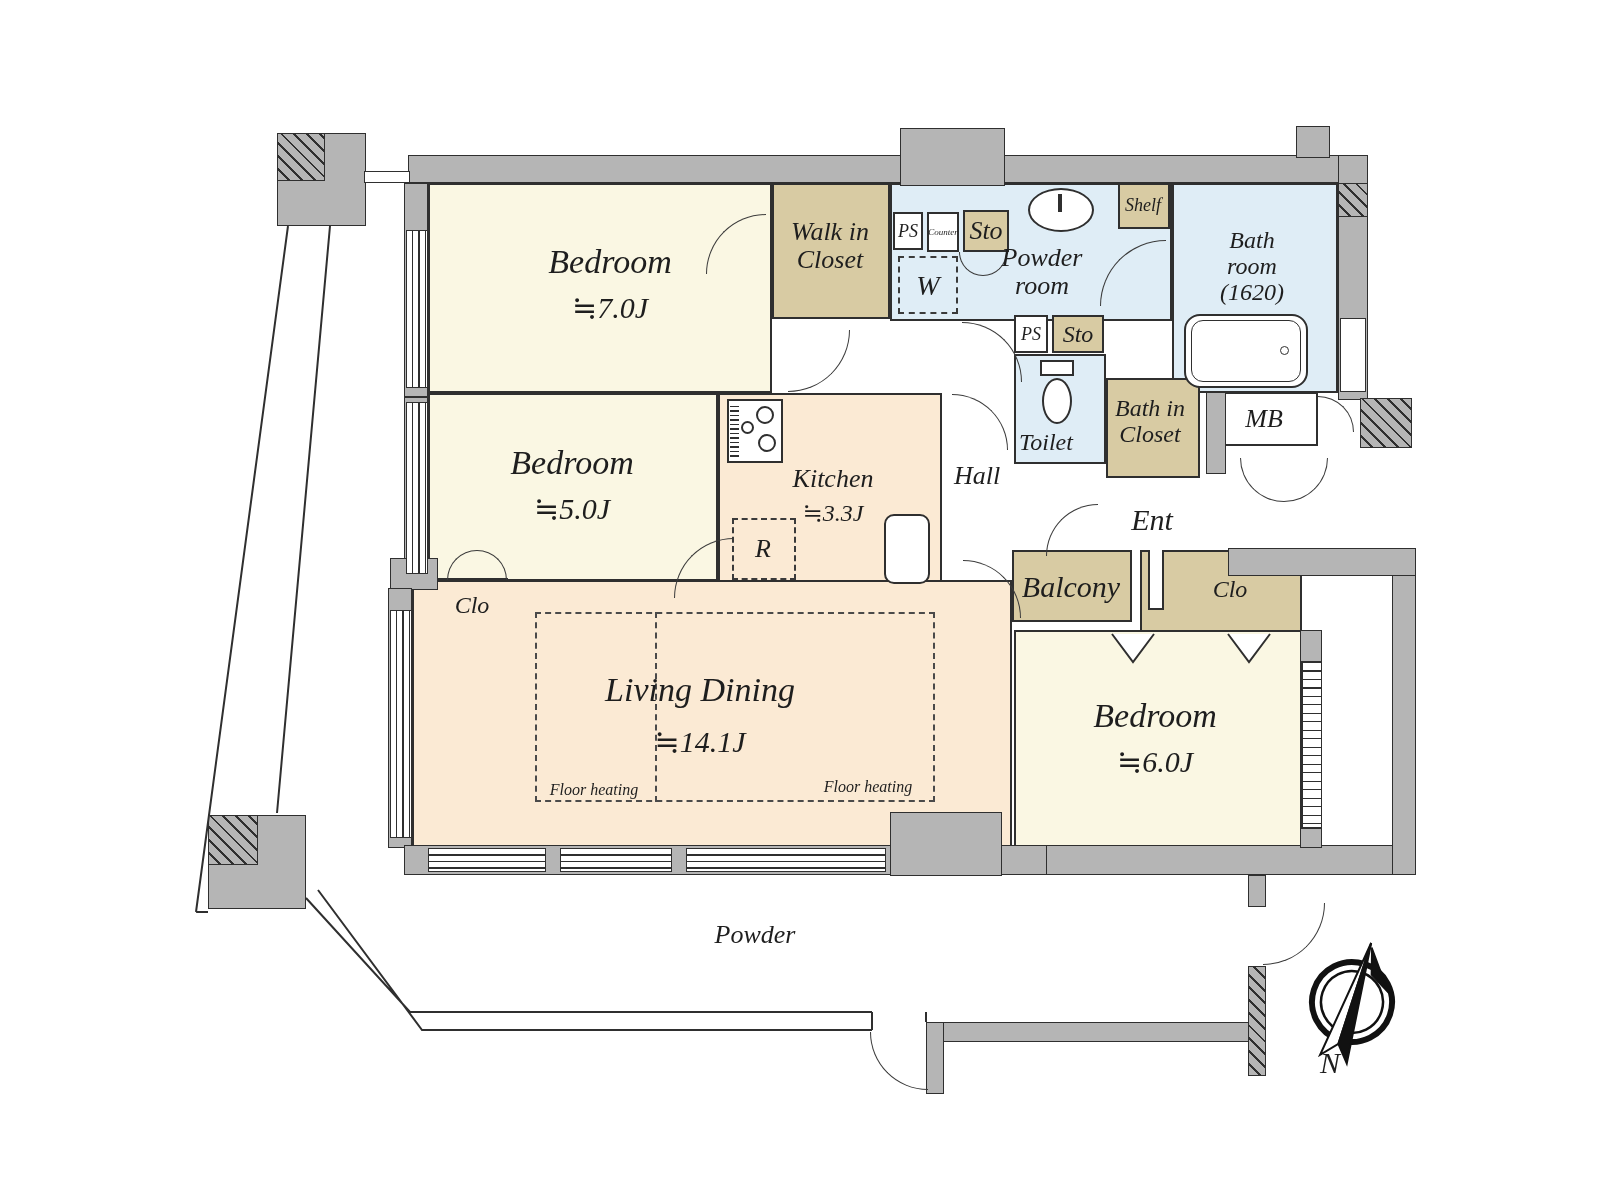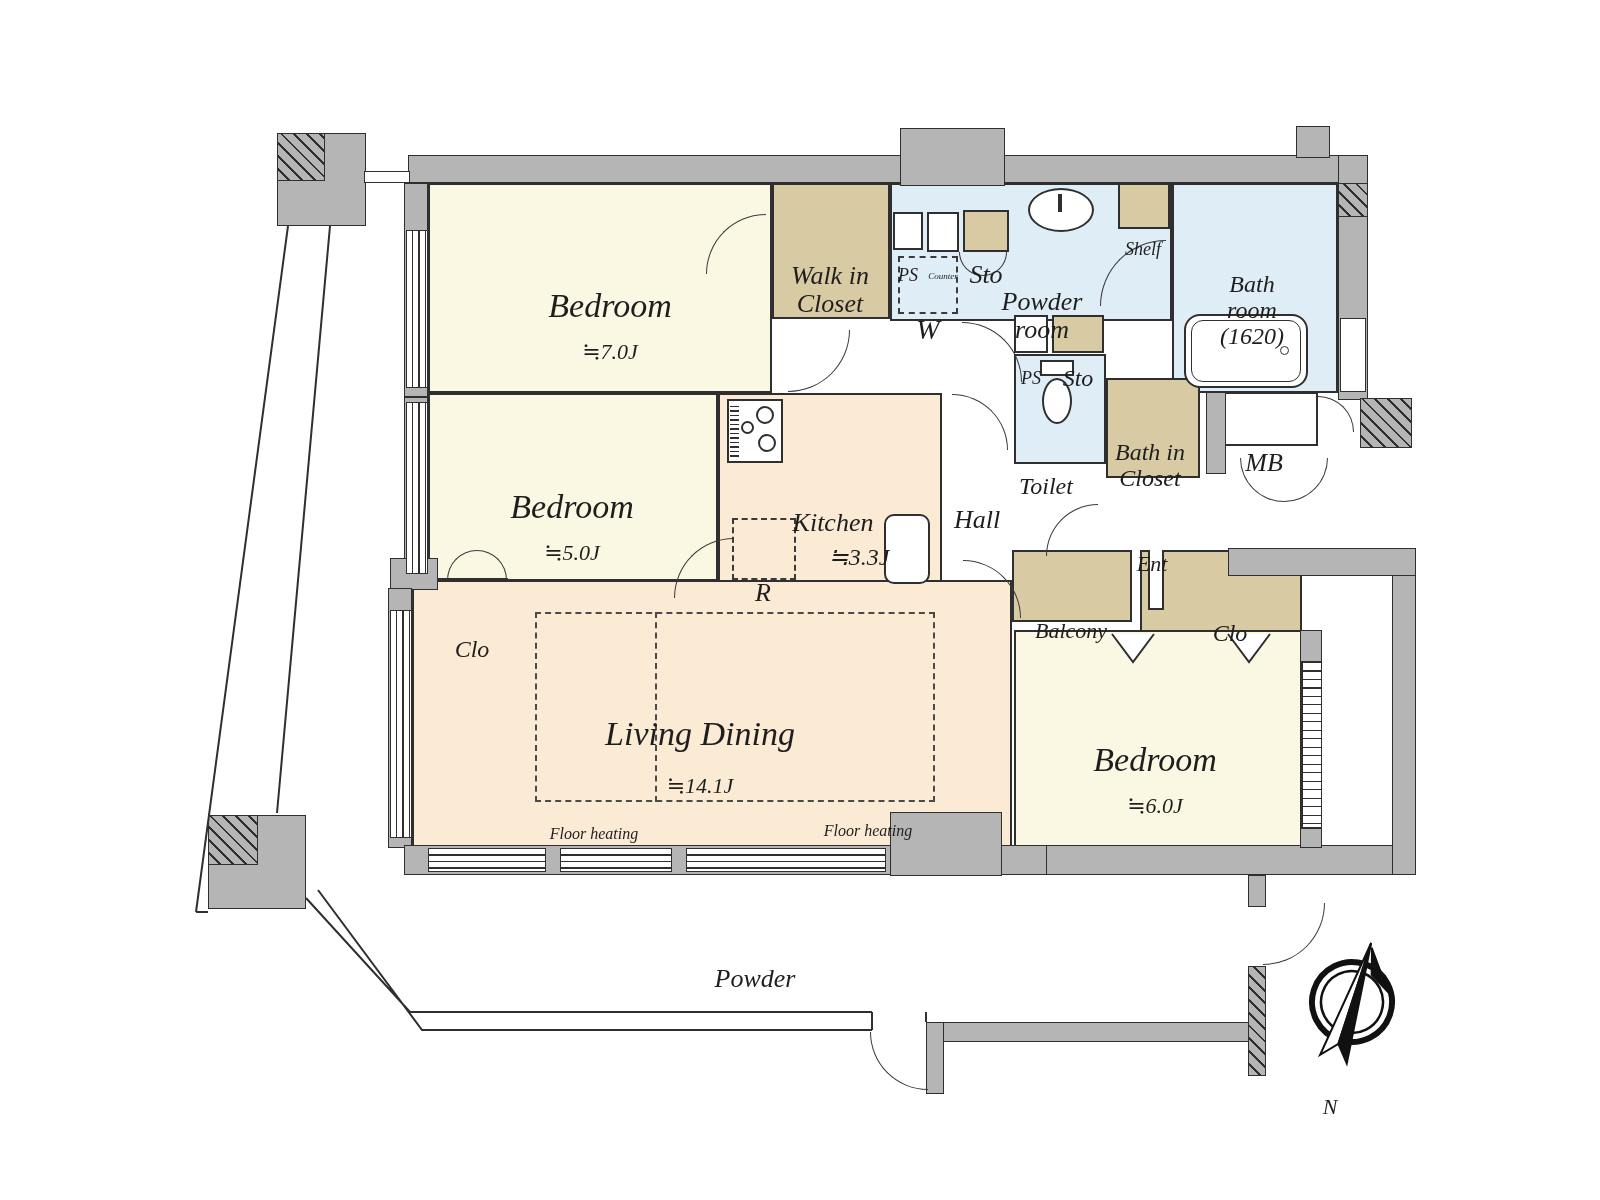--- a/index.html
+++ b/index.html
@@ -20,22 +20,22 @@
   .win.v{background:repeating-linear-gradient(90deg,#fff,#fff 5px,#2f2f2f 5px,#2f2f2f 6.5px);}
   .win.h{background:repeating-linear-gradient(180deg,#fff,#fff 5px,#2f2f2f 5px,#2f2f2f 6.5px);}
   .box{position:absolute;box-sizing:border-box;border:2px solid #2f2f2f;z-index:40;}
   .dashedbox{position:absolute;box-sizing:border-box;border:2px dashed #3a3a3a;z-index:40;}
   .arc{position:absolute;box-sizing:border-box;z-index:50;}
   .arc.tl{border-top:1.8px solid #3a3a3a;border-left:1.8px solid #3a3a3a;border-top-left-radius:100%;}
   .arc.tr{border-top:1.8px solid #3a3a3a;border-right:1.8px solid #3a3a3a;border-top-right-radius:100%;}
   .arc.bl{border-bottom:1.8px solid #3a3a3a;border-left:1.8px solid #3a3a3a;border-bottom-left-radius:100%;}
   .arc.br{border-bottom:1.8px solid #3a3a3a;border-right:1.8px solid #3a3a3a;border-bottom-right-radius:100%;}
   .lbl{position:absolute;z-index:60;font-style:italic;text-align:left;line-height:1.12;
-       white-space:nowrap;transform:translate(-50%,-50%);margin-top:44px;}
-  .s34{font-size:34px;} .s30{font-size:22px;} .s28{font-size:28px;} .s26{font-size:26px;}
+       white-space:nowrap;transform:translate(-50%,-50%);}
+  .s34{font-size:34px;} .s30{font-size:30px;} .s28{font-size:28px;} .s26{font-size:26px;}
   .s24{font-size:24px;} .s20{font-size:16px;} .s18{font-size:18px;} .s9{font-size:9px;}
   svg.overlay{position:absolute;left:0;top:0;z-index:45;}
   .fix{position:absolute;box-sizing:border-box;border:2px solid #2f2f2f;background:#fff;z-index:40;}
 </style>
 </head>
 <body>
 
 <div id="canvas">
 
   <div class="room fill-cream" style="left:428px;top:183px;width:344px;height:210px;"></div>
@@ -185,21 +185,21 @@
   <div class="lbl s24" style="left:1150px;top:434px;">Closet</div>
   <div class="lbl s26" style="left:1264px;top:419px;">MB</div>
 
   <div class="lbl s26" style="left:977px;top:476px;">Hall</div>
   <div class="lbl s30" style="left:1152px;top:520px;">Ent</div>
 
   <div class="lbl s34" style="left:572px;top:463px;">Bedroom</div>
   <div class="lbl s30" style="left:572px;top:509px;">≒5.0J</div>
 
   <div class="lbl s26" style="left:833px;top:479px;">Kitchen</div>
-  <div class="lbl s24" style="left:859px;top:513px;font-family:Liberation Serif, serif;">≒3.3J</div>
+  <div class="lbl s24" style="left:833px;top:513px;">≒3.3J</div>
   <div class="lbl s26" style="left:763px;top:549px;">R</div>
 
   <div class="lbl s24" style="left:472px;top:605px;">Clo</div>
   <div class="lbl s30" style="left:1071px;top:587px;">Balcony</div>
   <div class="lbl s24" style="left:1230px;top:589px;">Clo</div>
 
   <div class="lbl s34" style="left:700px;top:690px;">Living Dining</div>
   <div class="lbl s30" style="left:700px;top:742px;">≒14.1J</div>
   <div class="lbl s20" style="left:594px;top:790px;">Floor heating</div>
   <div class="lbl s20" style="left:868px;top:787px;">Floor heating</div>

